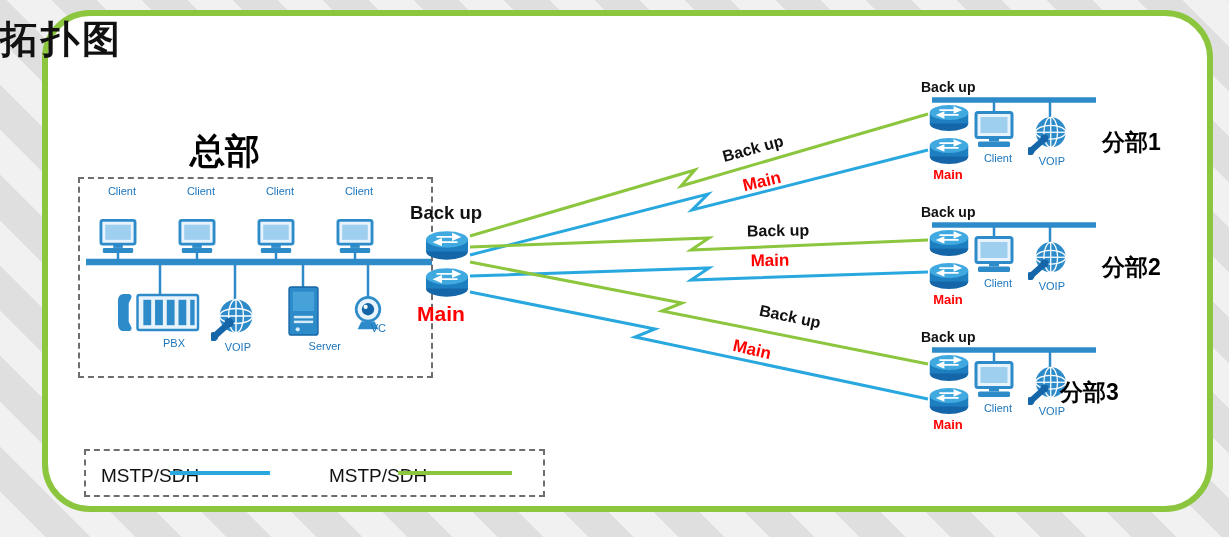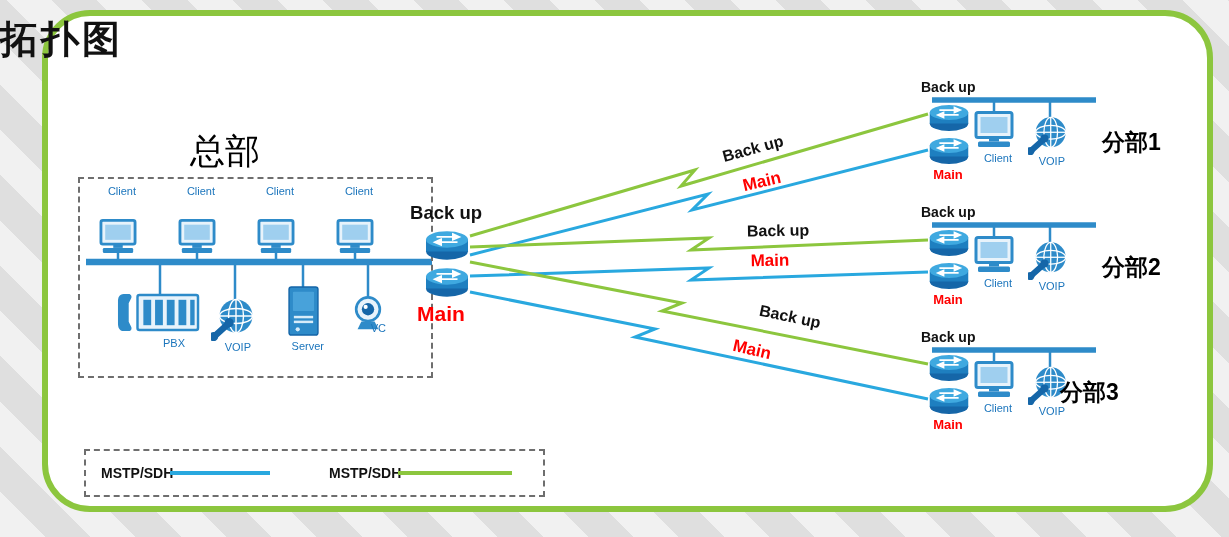--- a/index.html
+++ b/index.html
@@ -10,29 +10,29 @@
     border:6px solid #8CC63E;border-radius:48px}
   .abs{position:absolute}
   .wires{position:absolute;left:0;top:0;pointer-events:none}
   .lk{fill:none;stroke-width:3;stroke-linejoin:miter}
   .g{stroke:#8CC63E}
   .b{stroke:#29A8DF}
   .busline{stroke:#2E8BC9}
   .stub{stroke:#2E8BC9;stroke-width:2.5}
   .title{position:absolute;left:0;top:14px;width:100%;
     font-size:38px;font-weight:bold;color:#111;letter-spacing:3px}
-  .hq-name{position:absolute;left:190px;top:128px;font-size:35px;font-weight:normal;color:#000}
+  .hq-name{position:absolute;left:190px;top:128px;font-size:35px;font-weight:bold;color:#000}
   .branch-name{position:absolute;font-size:23px;font-weight:bold;color:#000}
   .dev-label{position:absolute;color:#1B75BC;font-size:11px;line-height:1.15;
     text-align:right;word-break:break-all}
   .backup-lbl{position:absolute;font-weight:bold;color:#111;white-space:nowrap}
   .main-lbl{position:absolute;font-weight:bold;color:#FF0000;text-align:center}
   .link-lbl{position:absolute;font-weight:bold;text-align:center;white-space:nowrap}
   .dashed-box{position:absolute;border:2px dashed #6e6e6e}
-  .legend-lbl{position:absolute;font-size:14px;font-weight:bold;color:#111;white-space:nowrap}
+  .legend-lbl{position:absolute;font-size:19px;font-weight:normal;color:#111;white-space:nowrap}
   .legend-line{position:absolute;height:4px}
 </style>
 </head>
 <body>
 
 <svg width="0" height="0" style="position:absolute" aria-hidden="true">
   <defs>
     <symbol id="sym-router" viewBox="0 0 64 46">
       <ellipse cx="32" cy="31" rx="28" ry="11" fill="#1566A8"></ellipse>
       <rect x="4" y="15" width="56" height="16" fill="#1E7FC0"></rect>
@@ -152,21 +152,21 @@
   <div class="dev-label" style="left:135px;top:337px;width:50px">PBX</div>
 
   <svg class="abs" style="left:211px;top:297px" width="44" height="44" viewBox="0 0 44 44">
       <use href="#sym-globe"></use>
     </svg>
   <div class="dev-label" style="left:221px;top:341px;width:30px">VOIP</div>
 
   <svg class="abs" style="left:287px;top:285px" width="33" height="52" viewBox="0 0 34 54">
       <use href="#sym-server"></use>
     </svg>
-  <div class="dev-label" style="left:283px;top:340px;width:41px">Server</div>
+  <div class="dev-label" style="left:300px;top:340px;width:41px">Server</div>
 
   <svg class="abs" style="left:348px;top:296px" width="40" height="36" viewBox="0 0 40 38">
       <use href="#sym-vc"></use>
     </svg>
   <div class="dev-label" style="left:350px;top:322px;width:36px">VC</div>
 
   <div class="backup-lbl" style="left:400px;top:202px;width:92px;font-size:18.5px;text-align:center">Back up</div>
   <svg class="abs" style="left:423px;top:228px" width="48" height="35" viewBox="0 0 64 46">
       <use href="#sym-router"></use>
     </svg>

